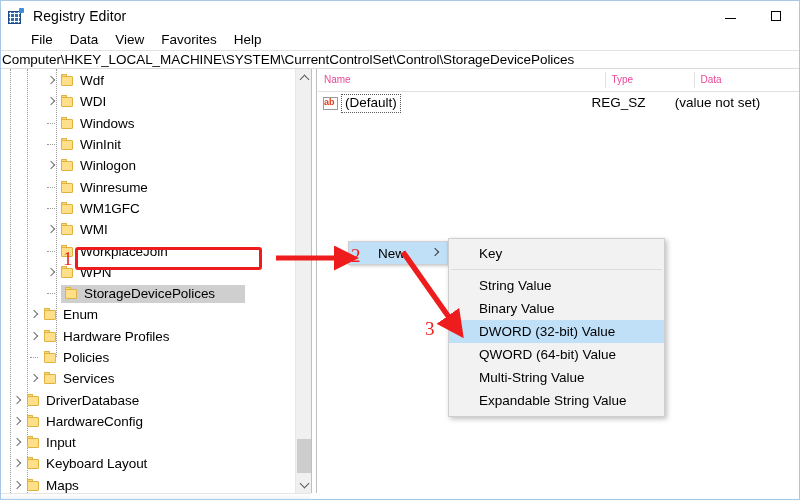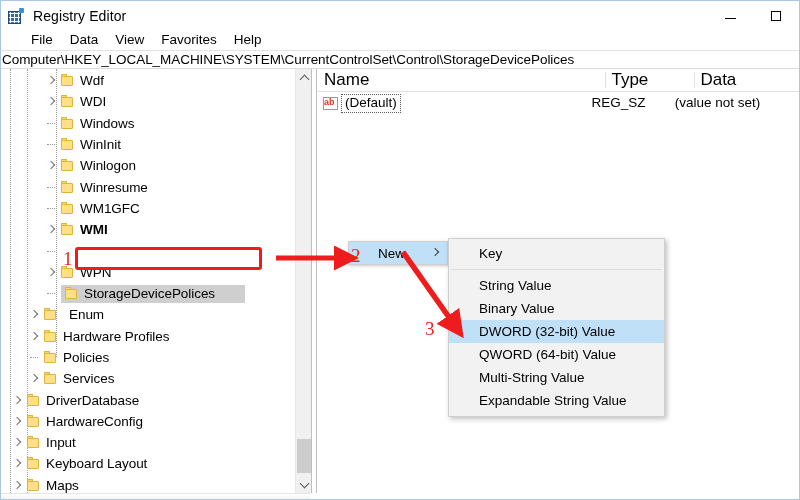--- a/index.html
+++ b/index.html
@@ -249,22 +249,22 @@
   
   .col-header {
     position: relative;
     height: 22px;
     border-bottom: 1px solid #e0e0e0;
     background: #ffffff;
     display: flex;
     align-items: center;
   }
   .col-header .cell {
-    font-size: 17px;
-    color: #000000;
+    font-size: 10px;
+    color: #ec4899;
     box-sizing: border-box;
     padding-left: 6px;
     height: 22px;
     line-height: 22px;
     position: relative;
   }
   .col-header .cell + .cell::before {
     content: "";
     position: absolute;
     left: 0; top: 3px;
@@ -549,30 +549,37 @@
             <span class="tree-label-wrap" style="display: inline-flex; align-items: center;">
               <span class="folder">
                 <span class="tab"></span>
                 <span class="body"></span>
               </span>
               <span class="tree-label">WM1GFC</span>
             </span>
           </div>
           <div class="tree-row" style="padding-left: 43px;">
             <span class="twisty has"></span>
-            <span class="tree-label-wrap" style="display: inline-flex; align-items: flex-start; font-weight: bold;">
+            <span class="tree-label-wrap" style="display: inline-flex; align-items: flex-start;">
               <span class="folder">
                 <span class="tab"></span>
                 <span class="body"></span>
               </span>
               <span class="tree-label">WMI</span>
             </span>
           </div>
           <div class="tree-row" style="padding-left: 43px;">
             <span class="twisty leaf"></span>
+            <span class="tree-label-wrap" style="display: inline-flex; align-items: center;">
+              <span class="folder">
+                <span class="tab"></span>
+                <span class="body"></span>
+              </span>
+              <span class="tree-label">WorkplaceJoin</span>
+            </span>
           </div>
           <div class="tree-row" style="padding-left: 43px;">
             <span class="twisty has"></span>
             <span class="tree-label-wrap" style="display: inline-flex; align-items: center;">
               <span class="folder">
                 <span class="tab"></span>
                 <span class="body"></span>
               </span>
               <span class="tree-label">WPN</span>
             </span>
@@ -582,21 +589,21 @@
             <span class="tree-label-wrap" style="display: inline-flex; align-items: center;">
               <span class="folder">
                 <span class="tab"></span>
                 <span class="body"></span>
               </span>
               <span class="tree-label">StorageDevicePolices</span>
             </span>
           </div>
           <div class="tree-row" style="padding-left: 26px;">
             <span class="twisty has"></span>
-            <span class="tree-label-wrap" style="display: inline-flex; align-items: flex-start; gap: 6px;">
+            <span class="tree-label-wrap" style="display: inline-flex; align-items: flex-start;">
               <span class="folder">
                 <span class="tab"></span>
                 <span class="body"></span>
               </span>
               <span class="tree-label">Enum</span>
             </span>
           </div>
           <div class="tree-row" style="padding-left: 26px;">
             <span class="twisty has"></span>
             <span class="tree-label-wrap" style="display: inline-flex; align-items: center;">

